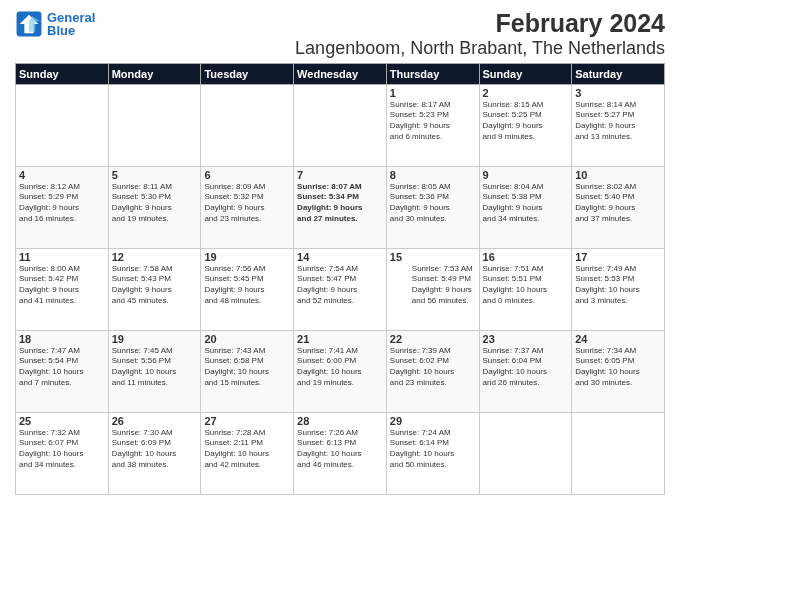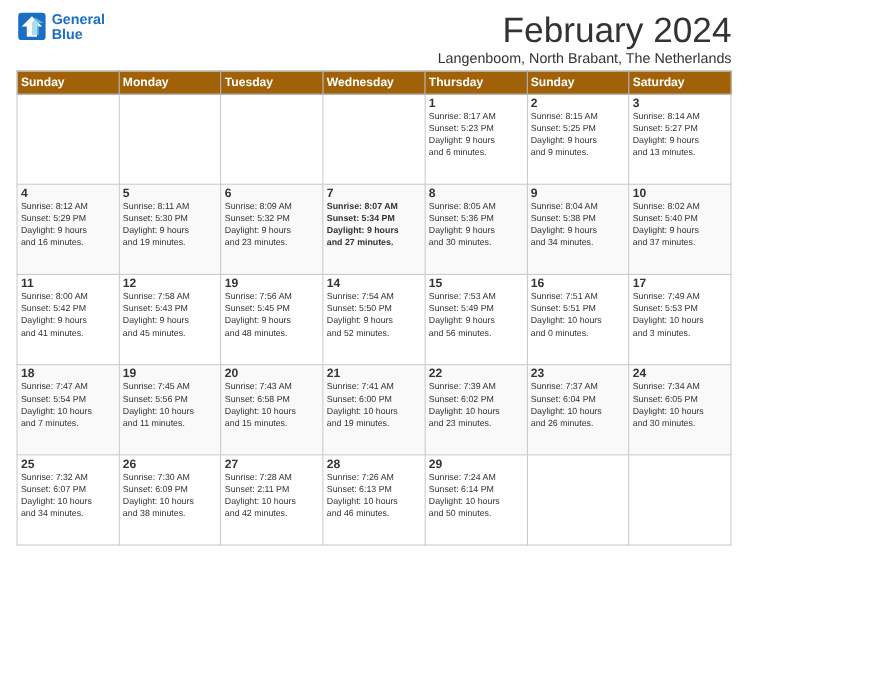--- a/index.html
+++ b/index.html
@@ -33,36 +33,36 @@
       line-height: 1.2;
     }
     .logo-icon {
       width: 28px;
       height: 28px;
     }
     .title-block {
       text-align: right;
     }
     .main-title {
-      font-size: 32px;
-      font-weight: normal;
+      font-size: 25px;
+      font-weight: bold;
       color: #333;
       line-height: 1.1;
     }
     .subtitle {
-      font-size: 13px;
+      font-size: 18px;
       color: #333;
     }
     table {
       width: 100%;
       border-collapse: collapse;
       table-layout: fixed;
     }
     thead th {
-      background-color: #a16207;
+      background-color: #0f172a;
       color: #fff;
       font-size: 11px;
       font-weight: bold;
       padding: 4px 3px;
       text-align: left;
       border: 1px solid #aaa;
     }
     tbody td {
       border: 1px solid #ccc;
       vertical-align: top;
@@ -221,27 +221,27 @@
           <td>
             <span class="day-num">19</span>
             <div class="cell-text" style="white-space: pre-line;">Sunrise: 7:56 AM
 Sunset: 5:45 PM
 Daylight: 9 hours
 and 48 minutes.</div>
           </td>
           <td>
             <span class="day-num">14</span>
             <div class="cell-text" style="white-space: pre-line;">Sunrise: 7:54 AM
-Sunset: 5:50 PM
+Sunset: 5:47 PM
 Daylight: 9 hours
 and 52 minutes.</div>
           </td>
           <td>
             <span class="day-num">15</span>
-            <div class="cell-text" style="white-space: pre-line;">Sunrise: 7:53 AM
+            <div class="cell-text" style="white-space: pre-line; margin-left: 22px;">Sunrise: 7:53 AM
 Sunset: 5:49 PM
 Daylight: 9 hours
 and 56 minutes.</div>
           </td>
           <td>
             <span class="day-num">16</span>
             <div class="cell-text" style="white-space: pre-line;">Sunrise: 7:51 AM
 Sunset: 5:51 PM
 Daylight: 10 hours
 and 0 minutes.</div>

